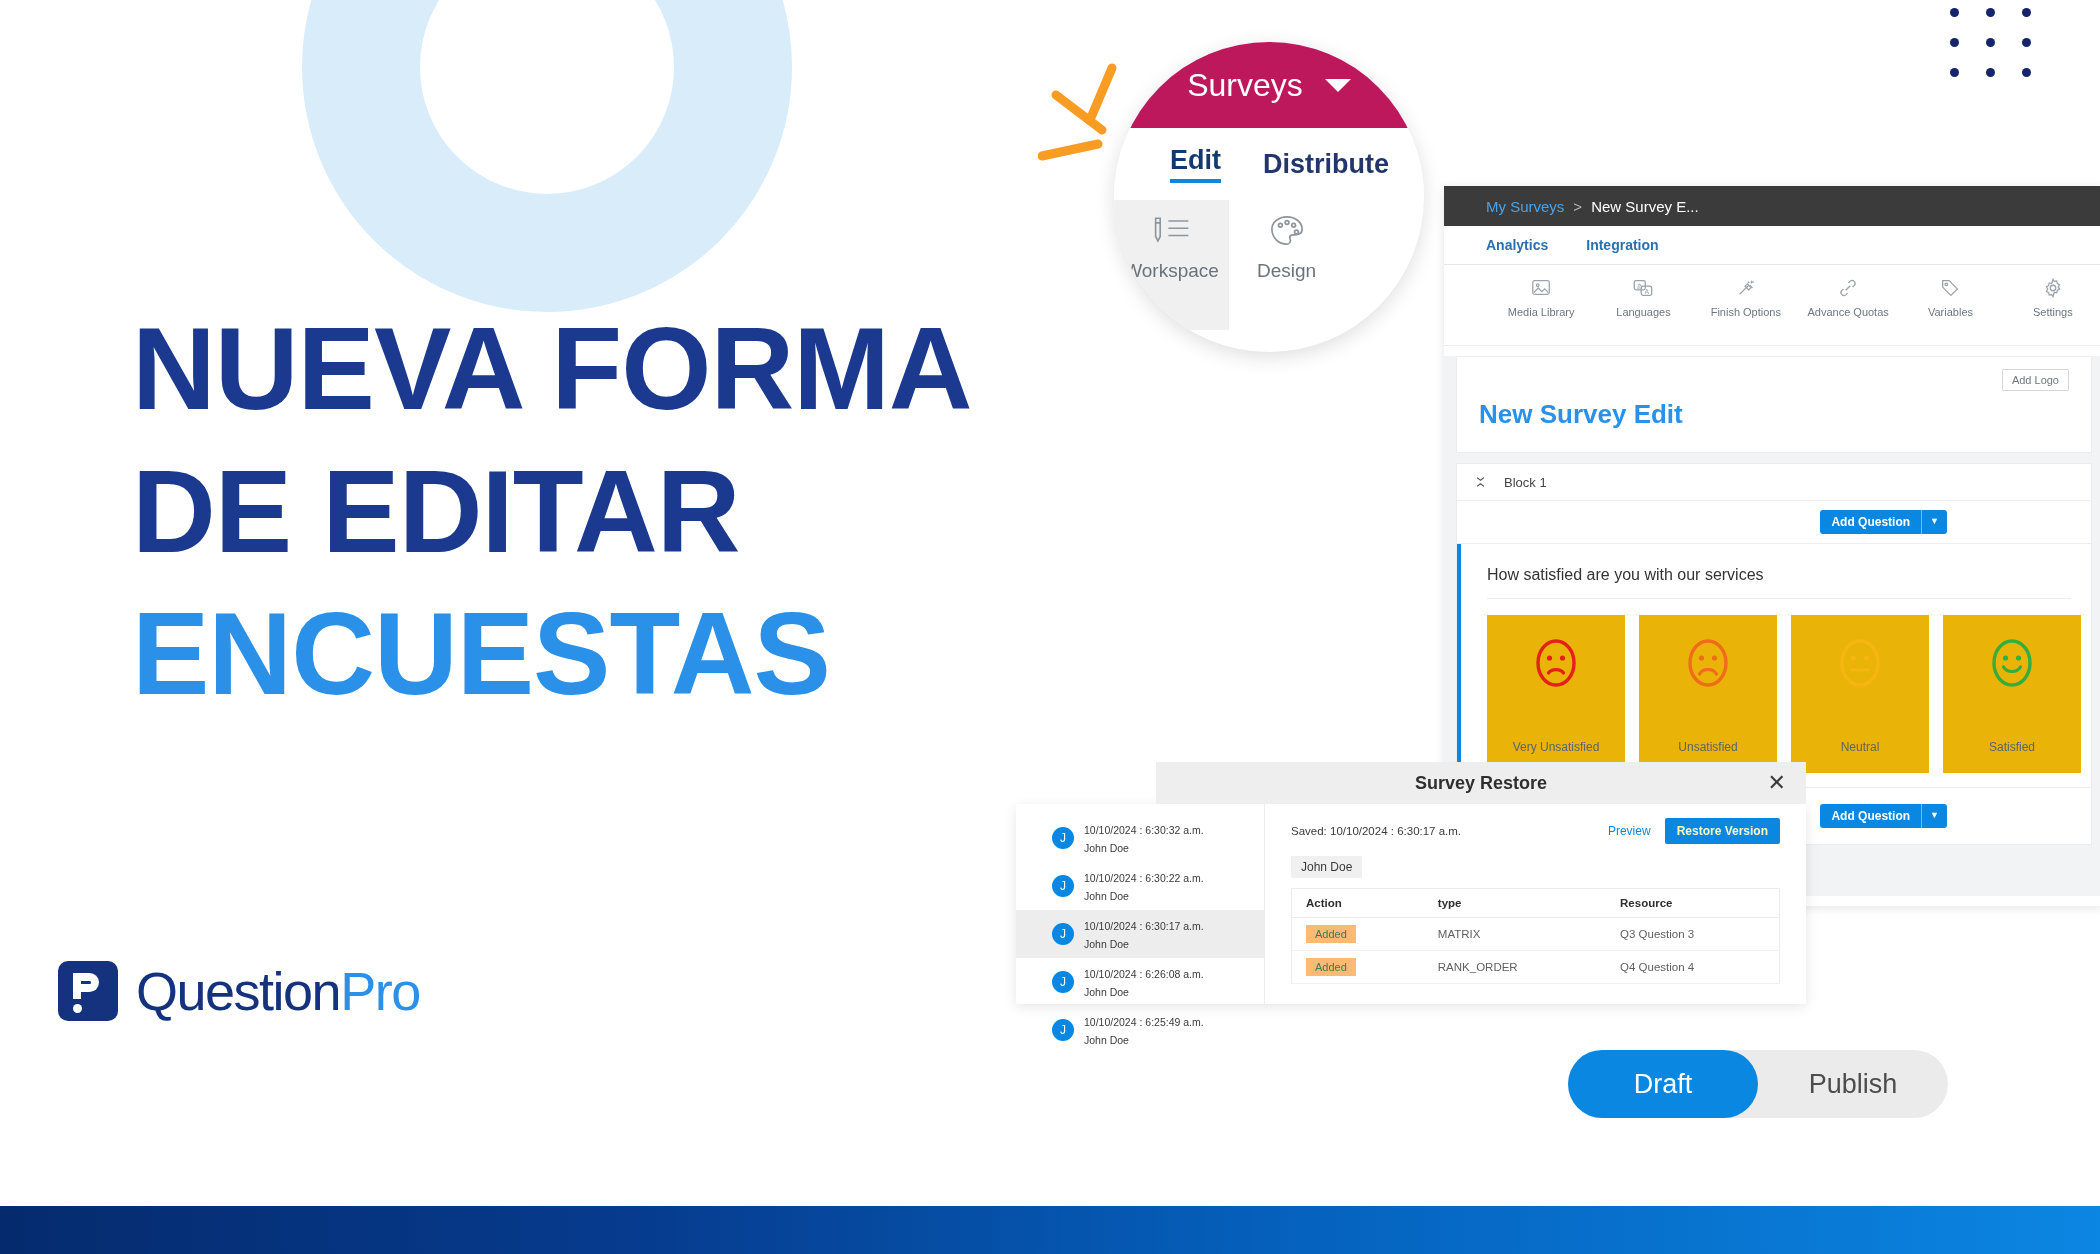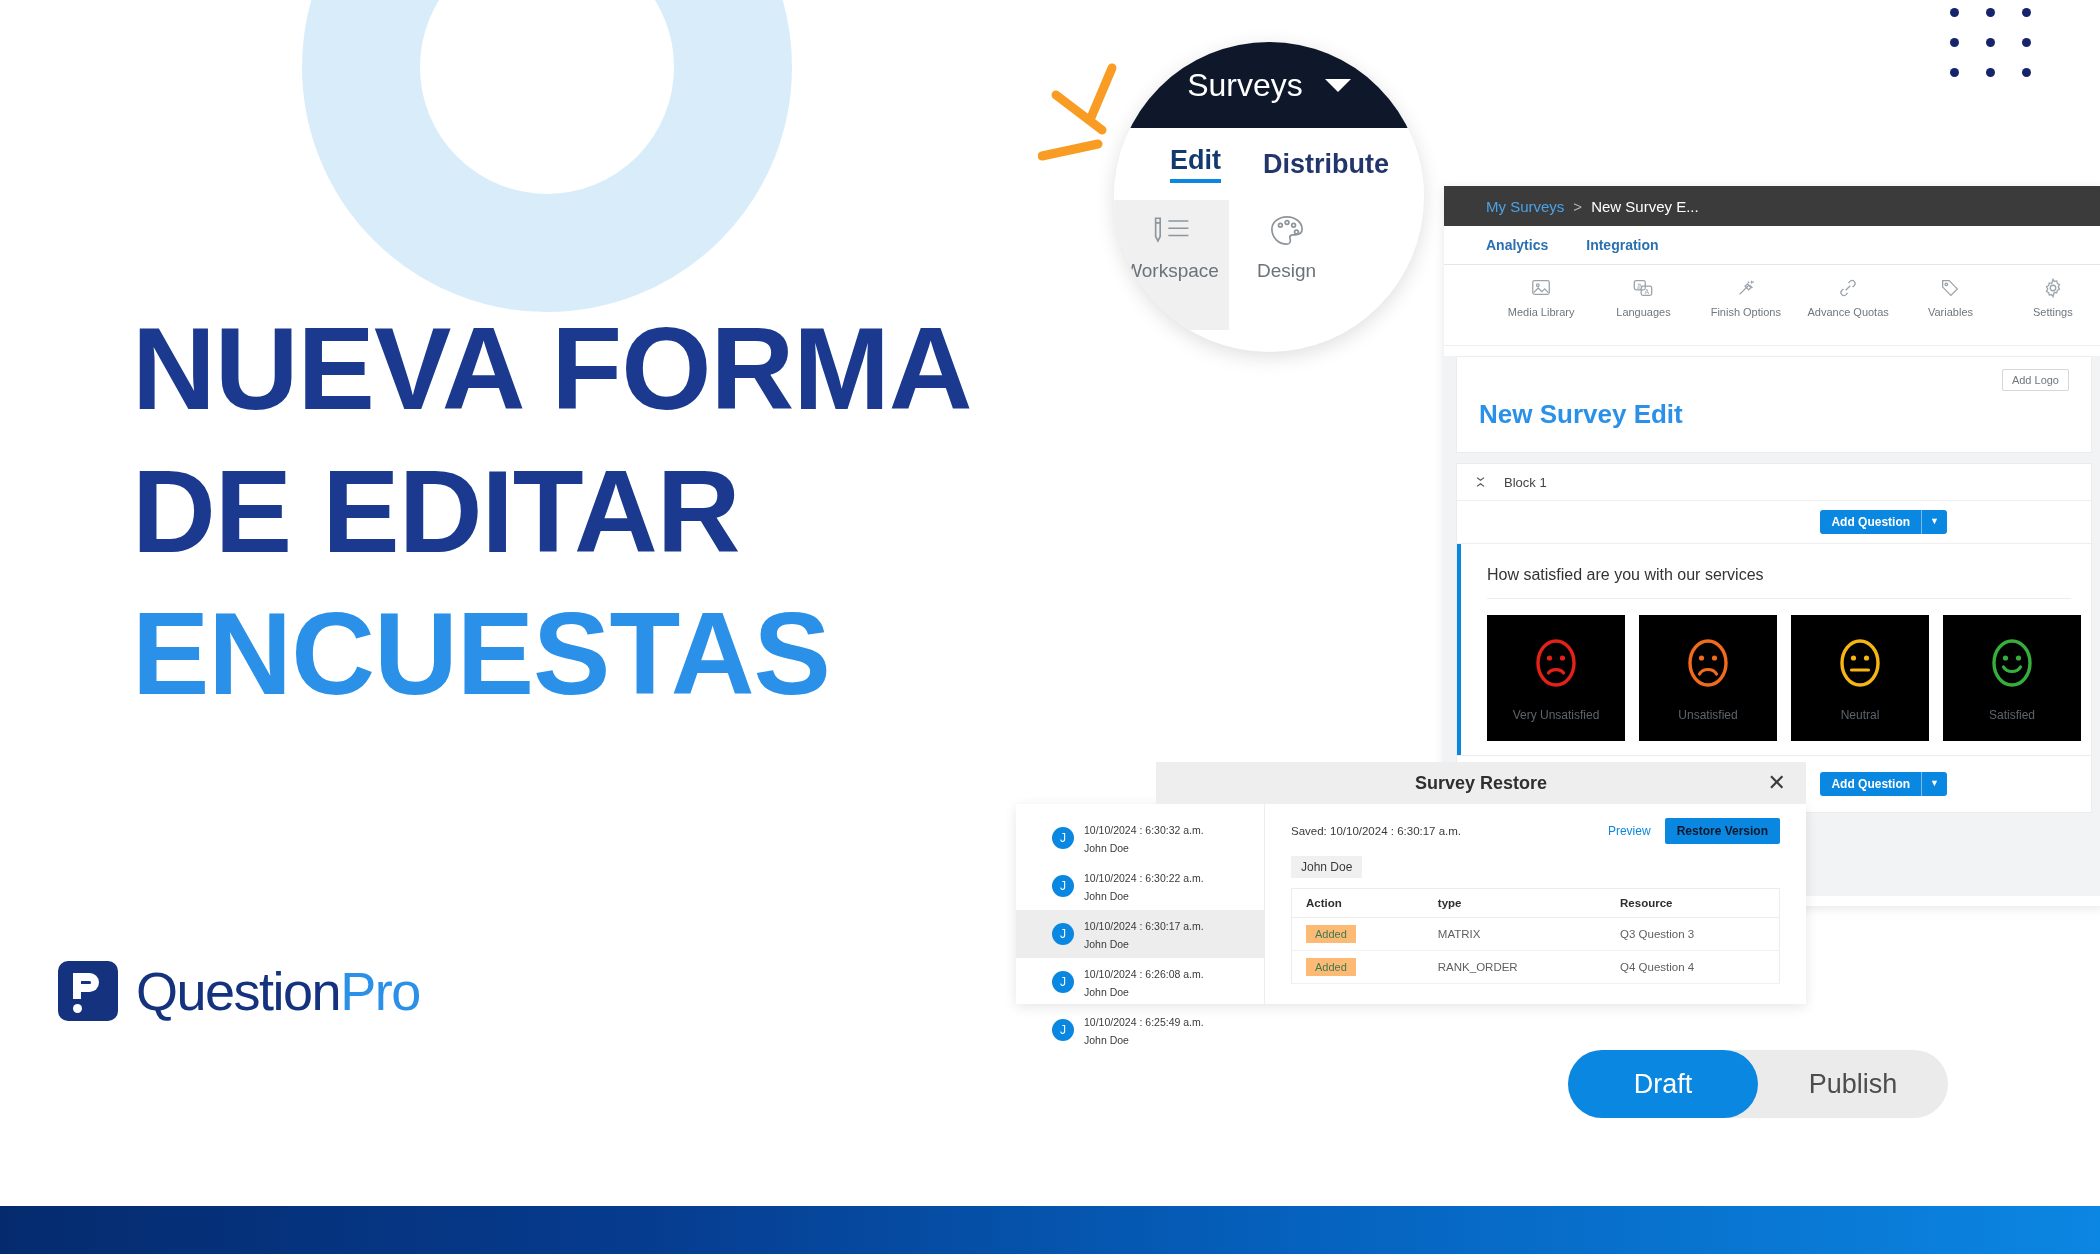--- a/index.html
+++ b/index.html
@@ -281,25 +281,26 @@
   .question-card {
     background: #ffffff;
     border-left: 4px solid #0a87e0;
     padding: 22px 0 14px 26px;
   }
   .q-text { font-size: 16px; color: #333; padding-bottom: 14px; }
   .q-rule { border-bottom: 1px solid #ececec; margin-right: 20px; }
   .smileys { display: flex; margin-top: 16px; gap: 14px; }
   .smiley-cell {
     width: 138px;
-    background: #000000;
+    background: #eab308;
     padding: 22px 0 18px 0;
     display: flex;
     flex-direction: column;
     align-items: center;
+    gap: 32px;
   }
   .smiley-cell .sname {
     font-size: 12px;
     color: #5d646b;
     margin-top: 14px;
     text-align: center;
     line-height: 1.35;
   }
 
   .block-actions2 {
@@ -322,21 +323,21 @@
     width: 310px;
     height: 310px;
     border-radius: 50%;
     background: #ffffff;
     overflow: hidden;
     box-shadow: 0 5px 20px rgba(0,0,0,0.13);
     z-index: 4;
   }
   .mag-top {
     height: 86px;
-    background: #0f172a;
+    background: #be185d;
     display: flex;
     align-items: center;
     justify-content: center;
     color: #ffffff;
   }
   .mag-top .mtitle { font-size: 32px; }
   .mag-top .mcaret {
     margin-left: 22px;
     width: 0; height: 0;
     border-left: 13px solid transparent;
@@ -434,21 +435,21 @@
   .ver-item .vmeta .vts { font-size: 10.5px; color: #3a3a3a; line-height: 1.35; }
   .ver-item .vmeta .vnm { font-size: 10.5px; color: #3a3a3a; line-height: 1.35; }
 
   .ver-detail { flex: 1; padding: 14px 26px 0 26px; }
   .ver-detail-top { display: flex; align-items: center; }
   .ver-detail-top .saved { font-size: 11.5px; color: #3a3a3a; }
   .ver-detail-top .spacer { flex: 1; }
   .ver-detail-top .preview { font-size: 12px; color: #0a87e0; margin-right: 14px; }
   .ver-detail-top .restore {
     background: #0a87e0;
-    color: #0f172a;
+    color: #fef9c3;
     font-size: 12px;
     font-weight: bold;
     padding: 6px 12px;
     border-radius: 2px;
   }
   .ver-chip {
     display: inline-block;
     margin-top: 12px;
     background: #f0f0f0;
     font-size: 12px;

